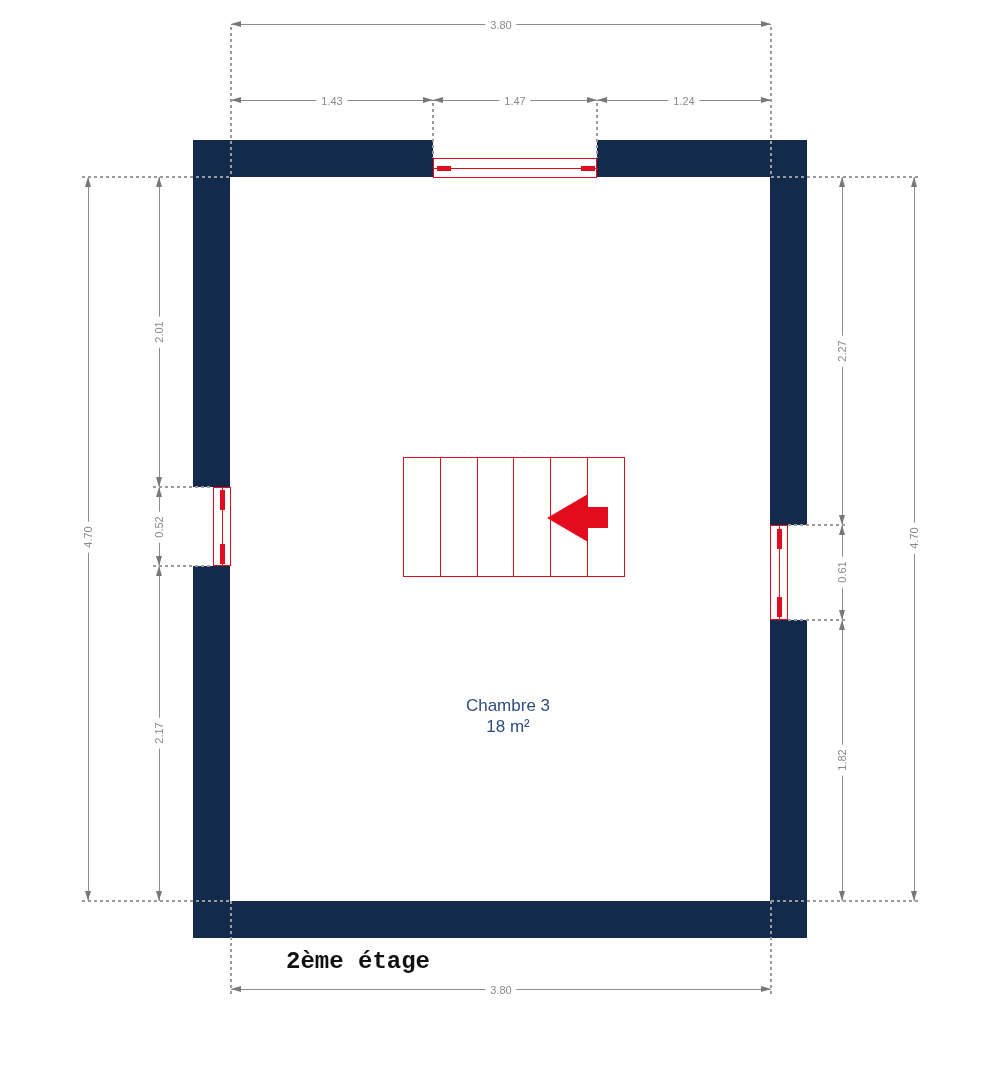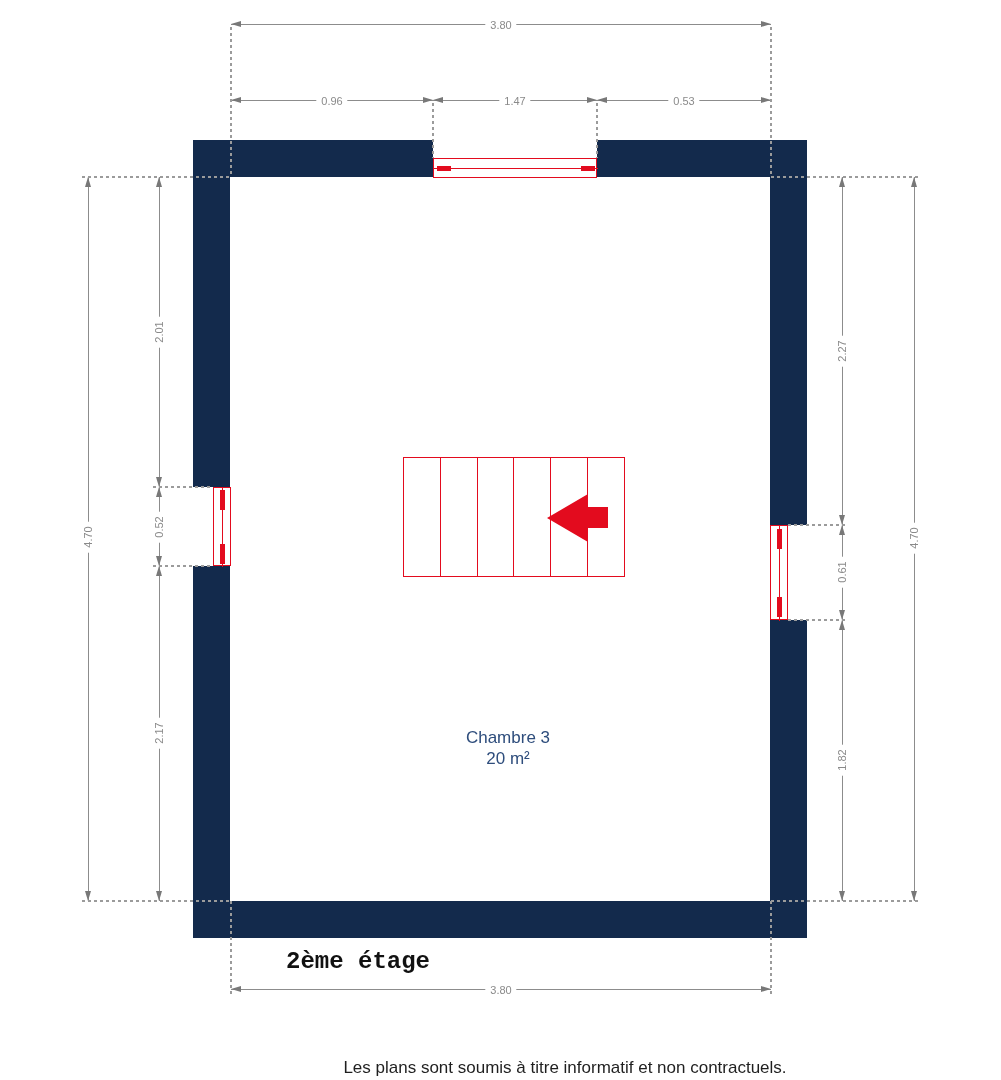--- a/index.html
+++ b/index.html
@@ -34,21 +34,21 @@
 
   .window{position:absolute;border:1px solid var(--window);background:#fff;z-index:4;}
   .wpart{position:absolute;background:var(--window);}
 
   .stairs{position:absolute;left:403px;top:457px;width:222px;height:120px;
     border:1px solid var(--stairs);display:flex;z-index:2;background:#fff;}
   .tread{flex:1 1 0;border-right:1px solid var(--stairs);}
   .tread:last-child{border-right:none;}
   .stair-arrow{position:absolute;left:143px;top:36px;width:62px;height:49px;z-index:3;}
 
-  .room-label{position:absolute;left:408px;top:727px;width:200px;text-align:center;
+  .room-label{position:absolute;left:408px;top:695px;width:200px;text-align:center;
     color:var(--room-label);font-size:17px;line-height:21px;z-index:5;}
   .floor-label{position:absolute;left:286px;top:948px;color:var(--text);
     font-size:24px;font-weight:bold;z-index:5;font-family:Liberation Mono, monospace;}
   .disclaimer{position:absolute;left:280px;top:1058px;width:570px;text-align:center;
     color:#1F1F1F;font-size:17px;z-index:5;}
 </style>
 </head>
 <body>
 
 <div class="plan">
@@ -111,23 +111,23 @@
   <div class="arr arr-r" style="left:761px;top:20.5px;"></div>
   <span class="dimlabel" style="left:501px;top:25px;">3.80</span>
 
   <div class="hline" style="left:231px;top:100px;width:540px;"></div>
   <div class="arr arr-l" style="left:231px;top:96.5px;"></div>
   <div class="arr arr-r" style="left:423px;top:96.5px;"></div>
   <div class="arr arr-l" style="left:433px;top:96.5px;"></div>
   <div class="arr arr-r" style="left:587px;top:96.5px;"></div>
   <div class="arr arr-l" style="left:597px;top:96.5px;"></div>
   <div class="arr arr-r" style="left:761px;top:96.5px;"></div>
-  <span class="dimlabel" style="left:332px;top:101px;">0.96</span>
+  <span class="dimlabel" style="left:332px;top:101px;">1.43</span>
   <span class="dimlabel" style="left:515px;top:101px;">1.47</span>
-  <span class="dimlabel" style="left:684px;top:101px;">0.53</span>
+  <span class="dimlabel" style="left:684px;top:101px;">1.24</span>
 
   <div class="vline" style="left:88px;top:177px;height:724px;"></div>
   <div class="arr arr-u" style="left:84.5px;top:177px;"></div>
   <div class="arr arr-d" style="left:84.5px;top:891px;"></div>
   <span class="dimlabel vert" style="left:88px;top:537px;">4.70</span>
 
   <div class="vline" style="left:159px;top:177px;height:724px;"></div>
   <div class="arr arr-u" style="left:155.5px;top:177px;"></div>
   <div class="arr arr-d" style="left:155.5px;top:477px;"></div>
   <div class="arr arr-u" style="left:155.5px;top:487px;"></div>
@@ -154,20 +154,19 @@
   <div class="arr arr-d" style="left:910.5px;top:891px;"></div>
   <span class="dimlabel vert" style="left:914px;top:538px;">4.70</span>
 
   <div class="hline" style="left:231px;top:989px;width:540px;"></div>
   <div class="arr arr-l" style="left:231px;top:985.5px;"></div>
   <div class="arr arr-r" style="left:761px;top:985.5px;"></div>
   <span class="dimlabel" style="left:501px;top:990px;">3.80</span>
 
   <div class="room-label">
     <div>Chambre 3</div>
-    <div>20 m²</div>
+    <div>18 m²</div>
   </div>
 
   <div class="floor-label">2ème étage</div>
 
-  <div class="disclaimer">Les plans sont soumis à titre informatif et non contractuels.</div>
 
 </div>
 
 </body></html>

